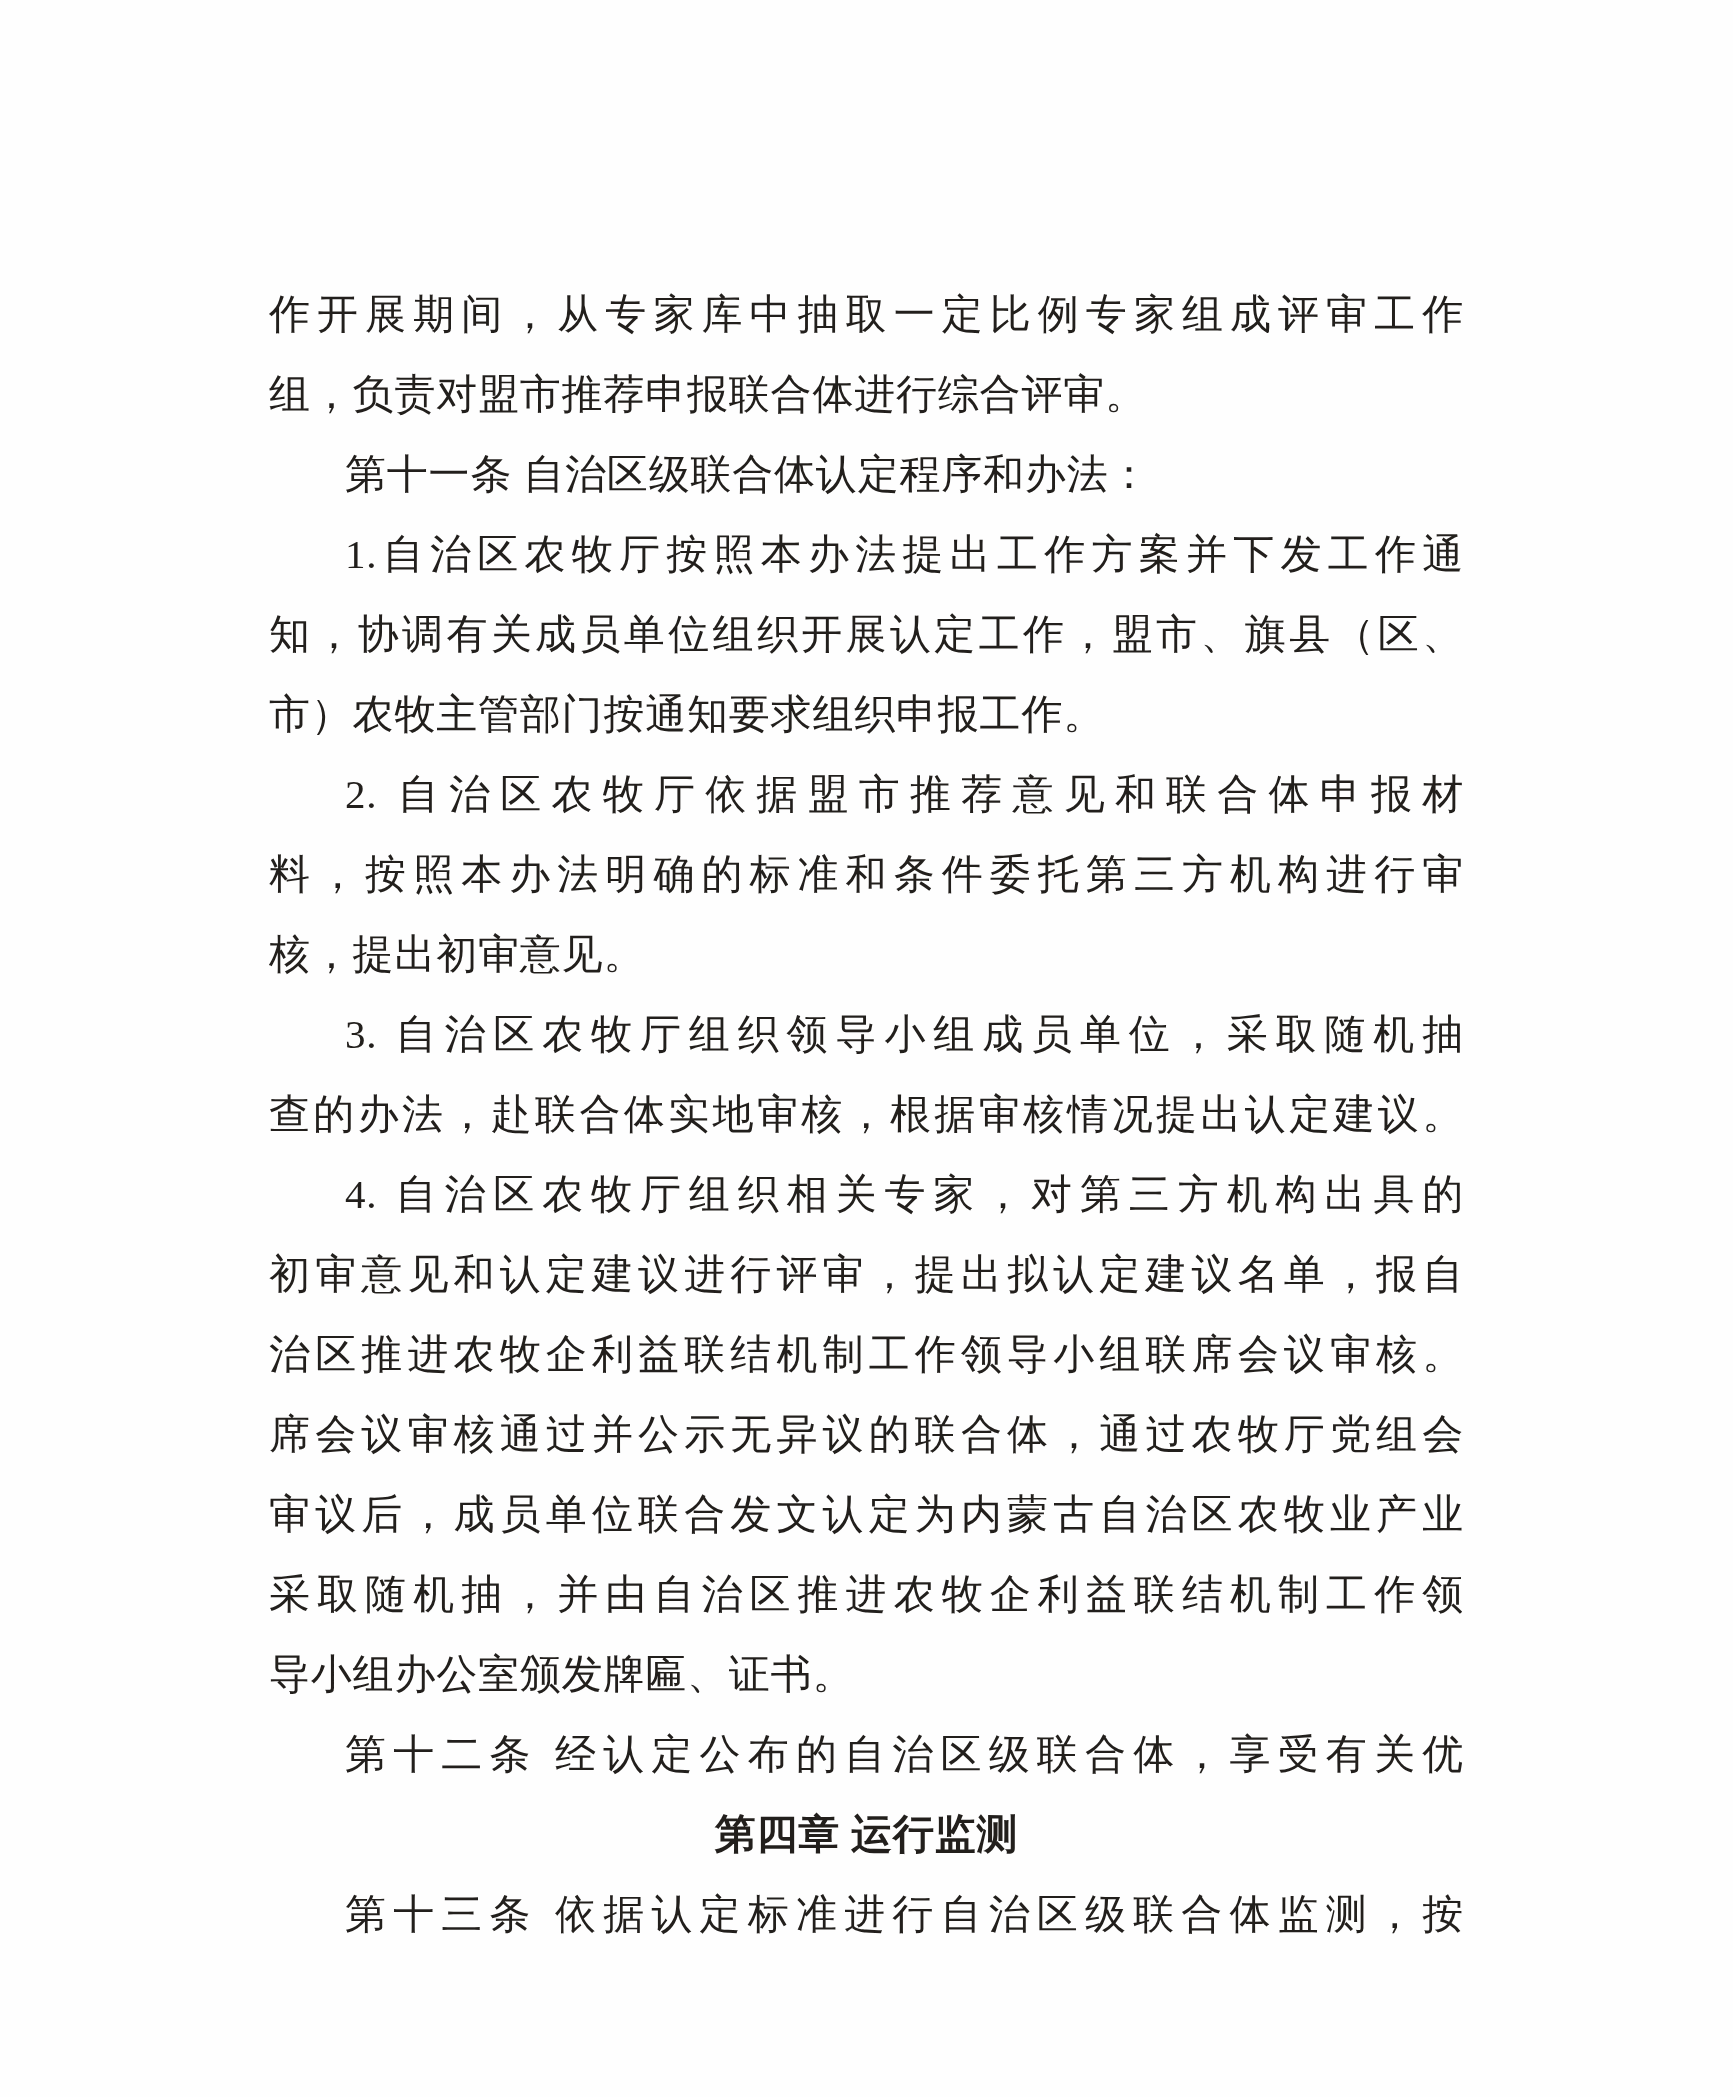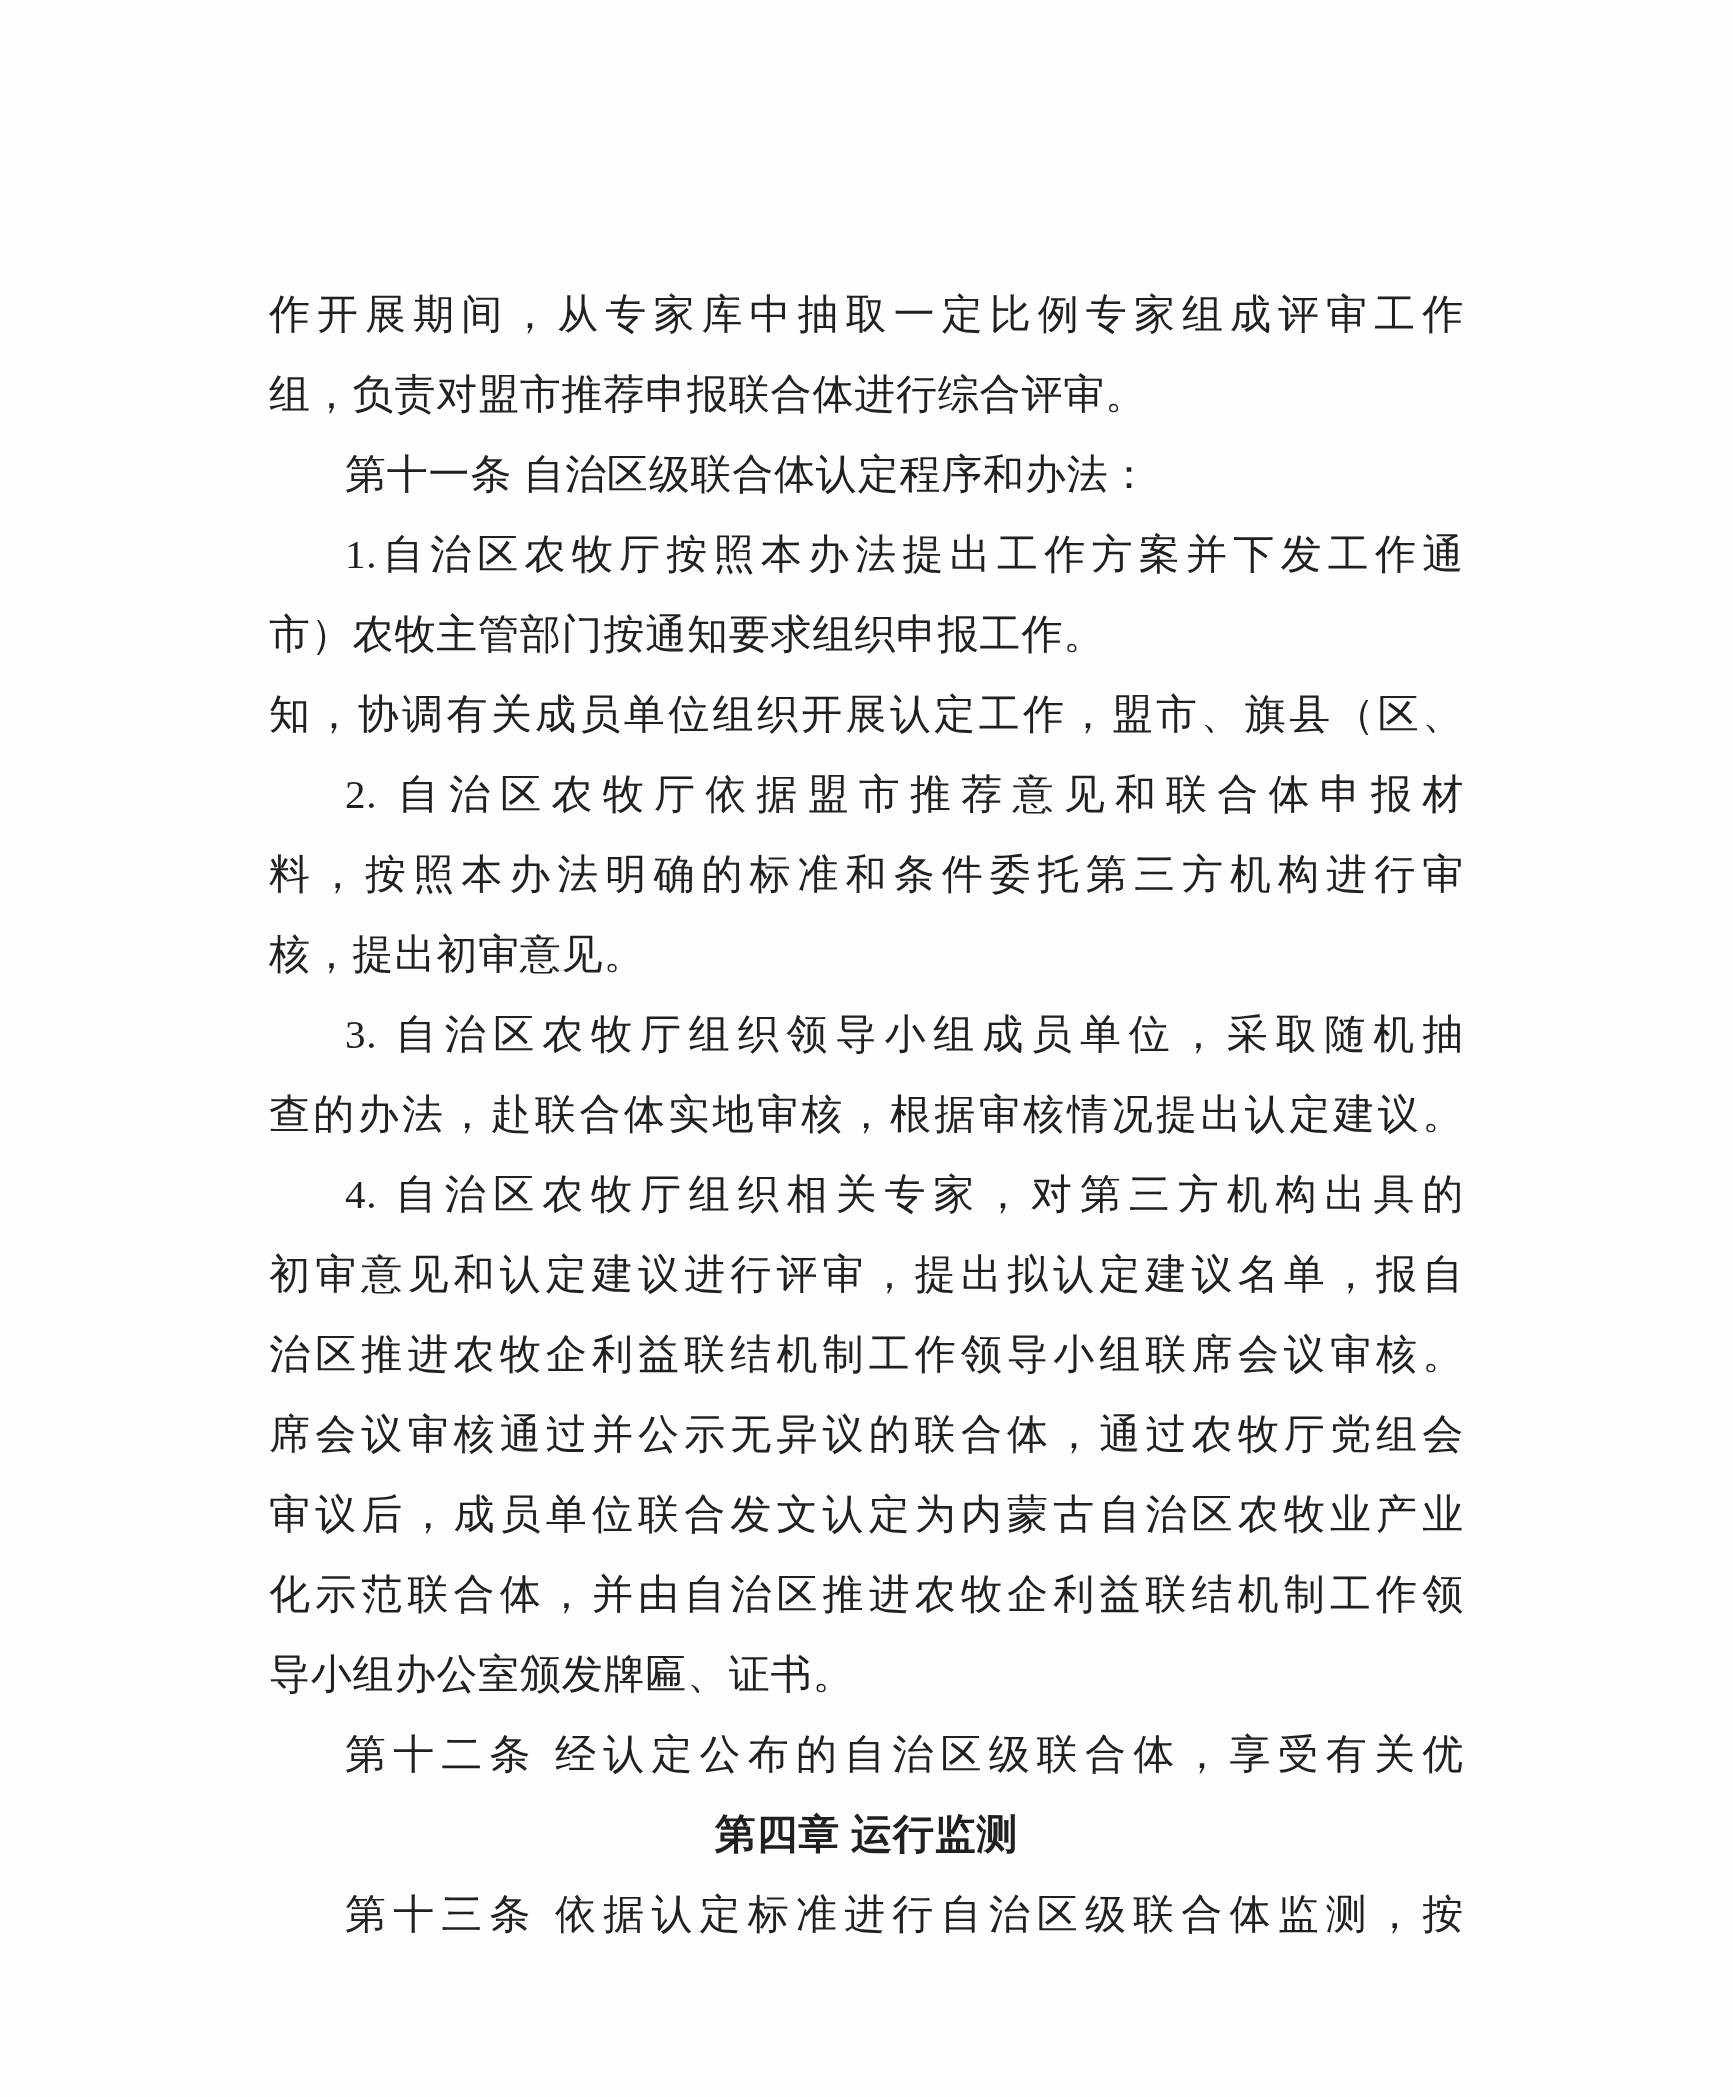--- a/index.html
+++ b/index.html
@@ -58,37 +58,37 @@
 
 <div class="page">
   <div class="content">
 
     <div class="line j">作开展期间，从专家库中抽取一定比例专家组成评审工作</div>
     <div class="line">组，负责对盟市推荐申报联合体进行综合评审。</div>
 
     <div class="line ind"><span class="b">第十一条</span><span> 自治区级联合体认定程序和办法：</span></div>
 
     <div class="line j ind">1.自治区农牧厅按照本办法提出工作方案并下发工作通</div>
+    <div class="line j">知，协调有关成员单位组织开展认定工作，盟市、旗县（区、</div>
     <div class="line">市）农牧主管部门按通知要求组织申报工作。</div>
-    <div class="line j">知，协调有关成员单位组织开展认定工作，盟市、旗县（区、</div>
 
     <div class="line j ind">2. 自治区农牧厅依据盟市推荐意见和联合体申报材</div>
     <div class="line j">料，按照本办法明确的标准和条件委托第三方机构进行审</div>
     <div class="line">核，提出初审意见。</div>
 
     <div class="line j ind">3. 自治区农牧厅组织领导小组成员单位，采取随机抽</div>
     <div class="line j">查的办法，赴联合体实地审核，根据审核情况提出认定建议。</div>
 
     <div class="line j ind">4. 自治区农牧厅组织相关专家，对第三方机构出具的</div>
     <div class="line j">初审意见和认定建议进行评审，提出拟认定建议名单，报自</div>
     <div class="line j">治区推进农牧企利益联结机制工作领导小组联席会议审核。</div>
 
     <div class="line j">席会议审核通过并公示无异议的联合体，通过农牧厅党组会</div>
     <div class="line j">审议后，成员单位联合发文认定为内蒙古自治区农牧业产业</div>
-    <div class="line j">化示范联合体，并由自治区推进农牧企利益联结机制工作领</div>
+    <div class="line j">采取随机抽，并由自治区推进农牧企利益联结机制工作领</div>
     <div class="line">导小组办公室颁发牌匾、证书。</div>
 
     <div class="line j ind"><span class="b">第十二条</span><span> 经认定公布的自治区级联合体，享受有关优</span></div>
 
     <div class="line heading">第四章 运行监测</div>
 
     <div class="line j ind"><span class="b">第十三条</span><span> 依据认定标准进行自治区级联合体监测，按</span></div>
 
   </div>
 </div>

